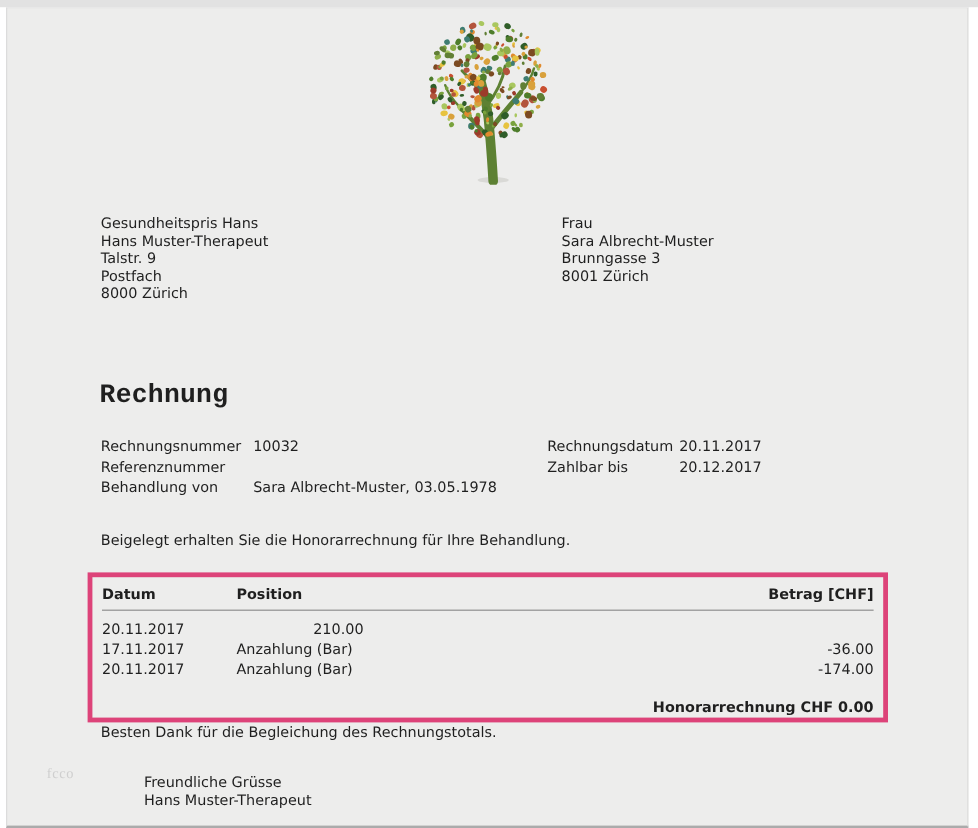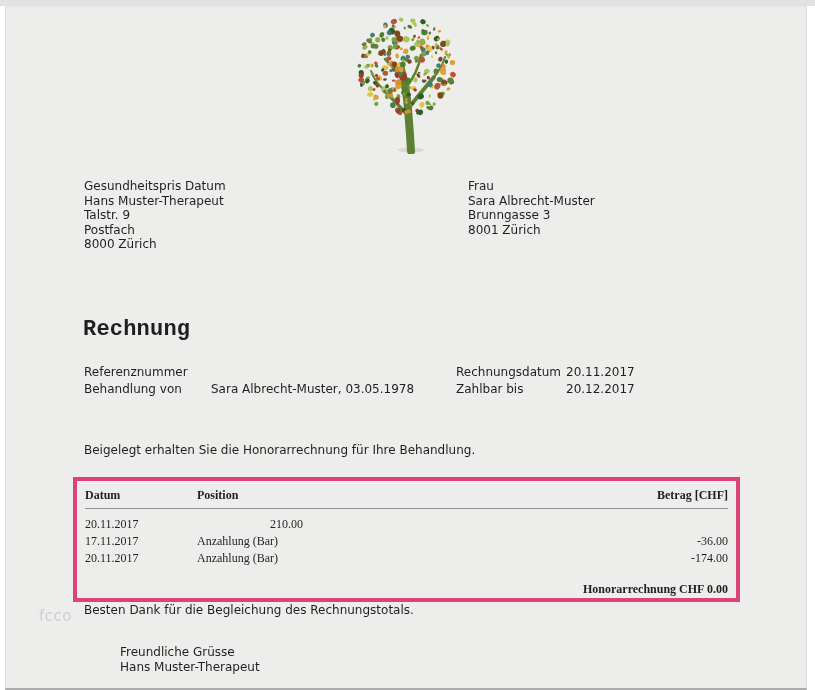--- a/index.html
+++ b/index.html
@@ -34,21 +34,21 @@
     padding:6px 8px 0 8px;
   }
   .t-head { display:flex; font-weight:bold; line-height:16px; }
   .t-rule { height:1px; background:#8f8f8f; margin-top:5px; margin-bottom:7px; }
   .t-row { display:flex; line-height:17px; }
   .col-date { width:78px; flex:none; }
   .col-pos  { flex:1; padding-left:2px;margin-left:32px; }
   .col-amt  { width:140px; flex:none; text-align:right; }
   .t-total { text-align:right; font-weight:bold; margin-top:14px; line-height:16px; }
   .thanks { position:absolute; left:78px; top:596px; }
-  .watermark { position:absolute; left:33px; top:600px; color:#cfcfcf; font-size:15px; letter-spacing:0.5px; }
+  .watermark { position:absolute; left:33px; top:630px; color:#cfcfcf; font-size:12px; letter-spacing:0.5px;font-family:Liberation Serif, serif; }
   .closing { position:absolute; left:78px; top:638px; line-height:14.6px; white-space:pre;margin-left:36px; }
 </style>
 </head>
 <body>
 
 <div class="topband"></div>
 
 <div class="page">
 
   <div class="logo">
@@ -301,35 +301,39 @@
           <ellipse cx="66.9" cy="47.7" rx="2.4" ry="1.7" transform="rotate(20 66.9 47.7)" fill="#3f7d72"></ellipse>
           <ellipse cx="57.3" cy="73.3" rx="3.2" ry="2.8" transform="rotate(138 57.3 73.3)" fill="#e08a2e"></ellipse>
           <ellipse cx="84.2" cy="64.9" rx="2.2" ry="1.4" transform="rotate(144 84.2 64.9)" fill="#8fae4a"></ellipse>
           <ellipse cx="41.7" cy="60.9" rx="1.9" ry="1.4" transform="rotate(128 41.7 60.9)" fill="#2f5d29"></ellipse>
           <ellipse cx="71.7" cy="39.2" rx="3.0" ry="2.4" transform="rotate(160 71.7 39.2)" fill="#4e7d2b"></ellipse>
           <ellipse cx="32.2" cy="37.2" rx="2.4" ry="2.7" transform="rotate(88 32.2 37.2)" fill="#617f35"></ellipse>
         </g>
     </svg>
   </div>
 
-  <div class="addr sender"><span>Gesundheitspris Datum</span>
+  <div class="addr sender"><span>Gesundheitspris Hans</span>
 <span>Hans Muster-Therapeut</span>
 <span>Talstr. 9</span>
 <span>Postfach</span>
 <span>8000 Zürich</span></div>
 
   <div class="addr recipient"><span>Frau</span>
 <span>Sara Albrecht-Muster</span>
 <span>Brunngasse 3</span>
 <span>8001 Zürich</span></div>
 
   <div class="doc-title">Rechnung</div>
 
   <div class="details left">
     <div class="row">
+      <span class="label">Rechnungsnummer</span>
+      <span class="value">10032</span>
+    </div>
+    <div class="row">
       <span class="label">Referenznummer</span>
     </div>
     <div class="row">
       <span class="label">Behandlung von</span>
       <span class="value">Sara Albrecht-Muster, 03.05.1978</span>
     </div>
   </div>
 
   <div class="details right">
     <div class="row">
@@ -337,21 +341,21 @@
       <span class="value">20.11.2017</span>
     </div>
     <div class="row">
       <span class="label">Zahlbar bis</span>
       <span class="value">20.12.2017</span>
     </div>
   </div>
 
   <div class="intro">Beigelegt erhalten Sie die Honorarrechnung für Ihre Behandlung.</div>
 
-  <div class="invoice-table" style="border-color: rgb(221, 67, 121); font-family: Liberation Serif, serif;">
+  <div class="invoice-table" style="border-color: rgb(221, 67, 121);">
     <div class="t-head">
       <span class="col-date">Datum</span>
       <span class="col-pos">Position</span>
       <span class="col-amt">Betrag [CHF]</span>
     </div>
     <div class="t-rule"></div>
     <div class="t-row">
       <span class="col-date">20.11.2017</span>
       <span class="col-amt">210.00</span>
     </div>

